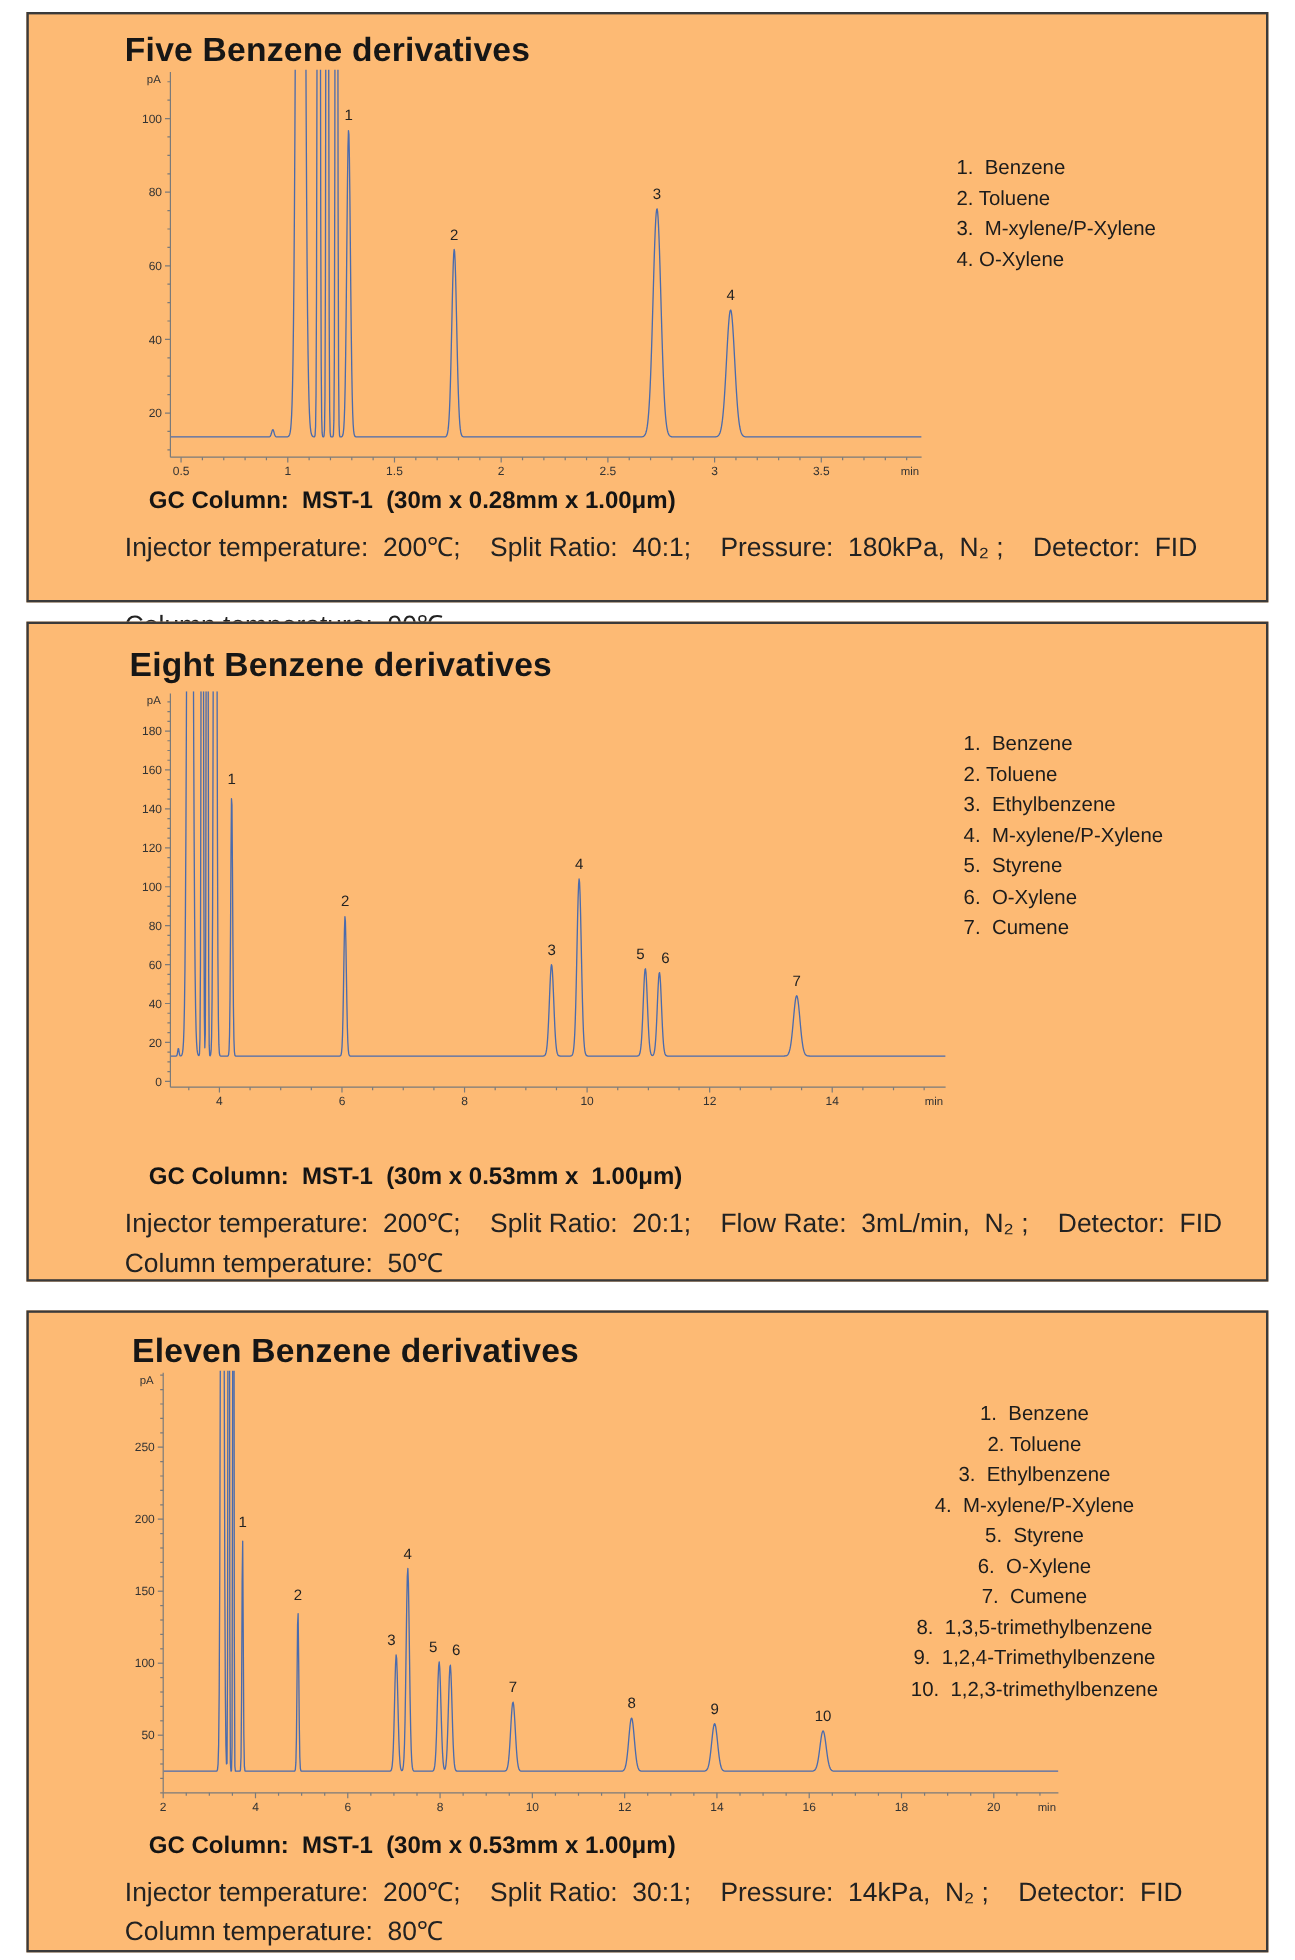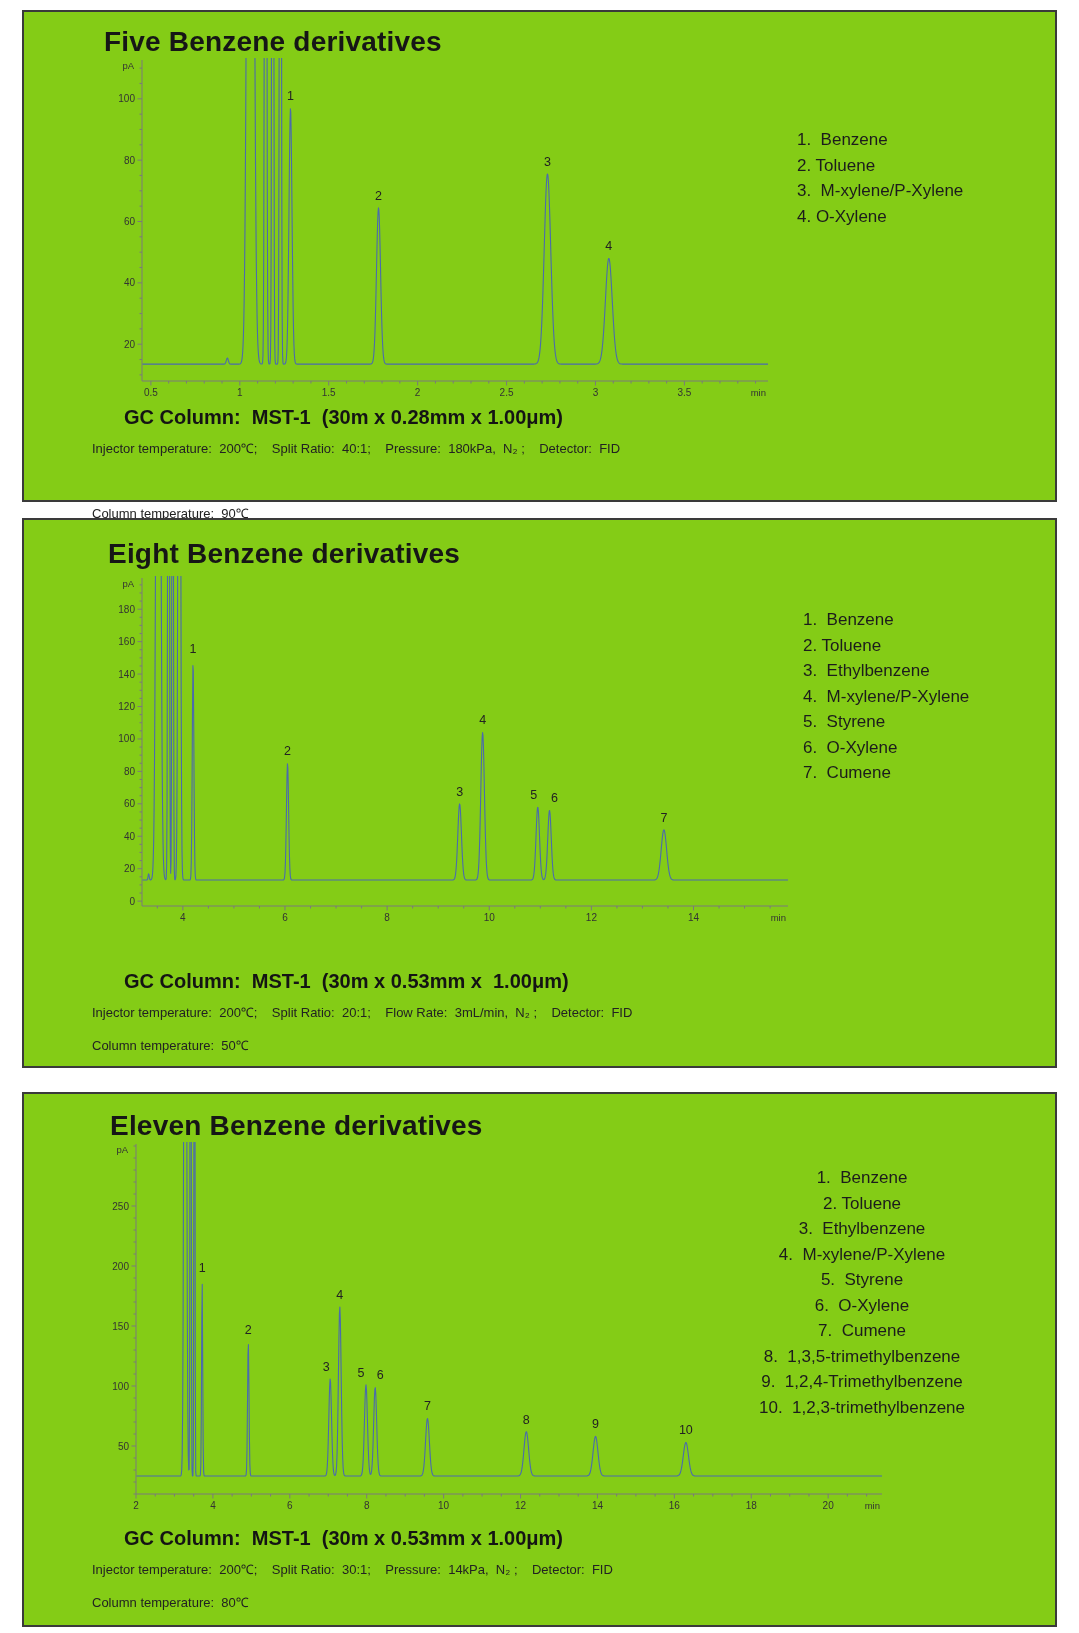--- a/index.html
+++ b/index.html
@@ -1,25 +1,25 @@
 <!DOCTYPE html>
 <html><head>
 <meta charset="utf-8">
 <style>
   html,body{margin:0;padding:0;background:#ffffff;}
   body{width:1079px;height:1633px;position:relative;font-family:"Liberation Sans",sans-serif;color:#1a1a1a;}
-  .panel{position:absolute;left:22px;width:1031px;border:2px solid #3a3a3a;background:#84cc16;}
+  .panel{position:absolute;left:22px;width:1031px;border:2px solid #3a3a3a;background:#fdba74;}
   .fig-title{position:absolute;margin:0;font-weight:bold;color:#161616;letter-spacing:.2px;white-space:pre-wrap;}
   .chart-wrap{position:absolute;}
   svg.chart{display:block;}
   svg text{font-family:"Liberation Sans",sans-serif;}
   .legend{position:absolute;margin:13px;padding:0;list-style:none;font-size:17px;color:#1c1c1c;}
   .legend li{line-height:25.5px;white-space:pre-wrap;}
   .gc-line{position:absolute;left:76px;font-size:20px;font-weight:bold;color:#141414;white-space:pre-wrap;margin-left:24px;}
-  .cond-line{position:absolute;left:68px;font-size:13px;color:#222222;white-space:pre-wrap;}
+  .cond-line{position:absolute;left:80px;font-size:22px;color:#222222;white-space:pre-wrap;}
 </style>
 </head>
 <body>
 
 <section class="panel" style="top:10px;height:488px;">
   <h2 class="fig-title" style="left:80px;top:14px;font-size:28px;">Five Benzene derivatives</h2>
   <div class="chart-wrap" style="left:72px;top:46px;">
     <svg class="chart" width="680" height="345" viewBox="0 0 680 345">
         <clipPath id="trace-clip-0">
           <rect x="46.5" y="0" width="625.5" height="322.5"></rect>

